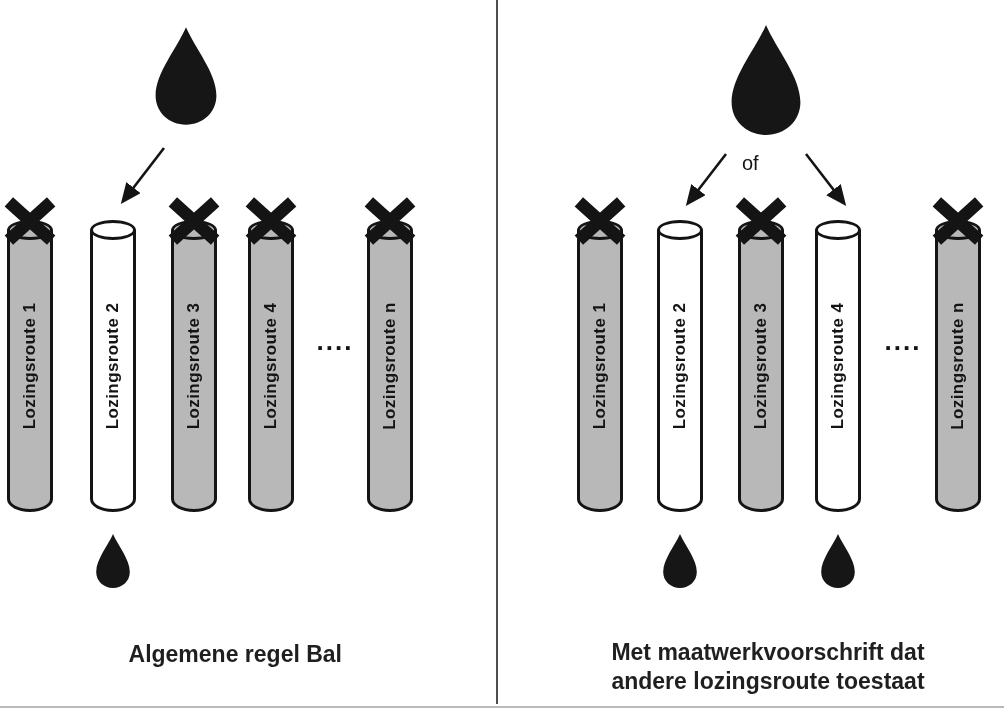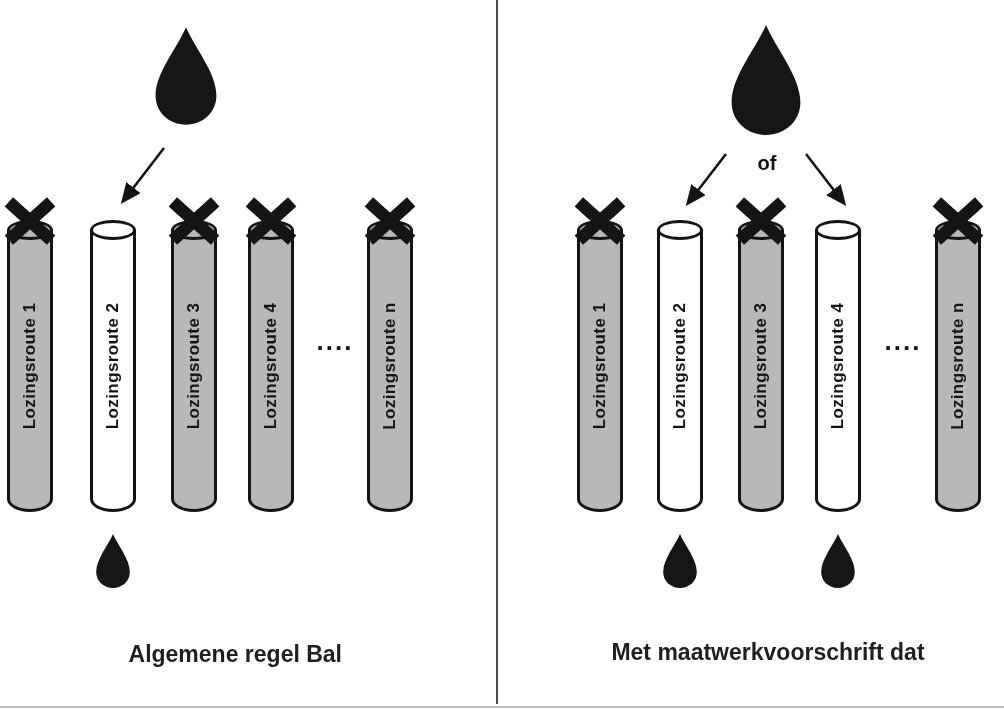--- a/index.html
+++ b/index.html
@@ -56,22 +56,22 @@
   .xmark { position: absolute; width: 58px; height: 50px; z-index: 4; }
   .xmark svg { display: block; width: 100%; height: 100%; }
   .dots {
     position: absolute;
     width: 60px; text-align: center;
     font-size: 26px; font-weight: 700; letter-spacing: 2px;
     color: #141414;
   }
   .or-label {
     position: absolute;
-    width: 50px; text-align: center;
-    font-size: 20px; font-weight: 700; color: #141414;
+    width: 50px; text-align: left;
+    font-size: 20px; font-weight: 400; color: #141414;
   }
   .caption {
     position: absolute; text-align: center;
     font-size: 23px; font-weight: 700; color: #1f1f1f;
     line-height: 29px;
   }
 </style>
 </head>
 <body>
 
@@ -231,17 +231,18 @@
         </svg>
     </div>
     <div class="drop" style="left:817px; top:530px; width:42px; height:62px;">
       <svg viewBox="0 0 100 132">
           <path d="M50 2 C62 30 90 62 90 92 C90 114 72 130 50 130 C28 130 10 114 10 92 C10 62 38 30 50 2 Z" fill="#161616"></path>
         </svg>
     </div>
 
     <div class="caption" style="left:590px; top:638px; width:356px;">
       <div>Met maatwerkvoorschrift dat</div>
+      <div>andere lozingsroute toestaat</div>
     </div>
   </div>
 
   <div class="bottom-edge"></div>
 </div>
 
 </body></html>

